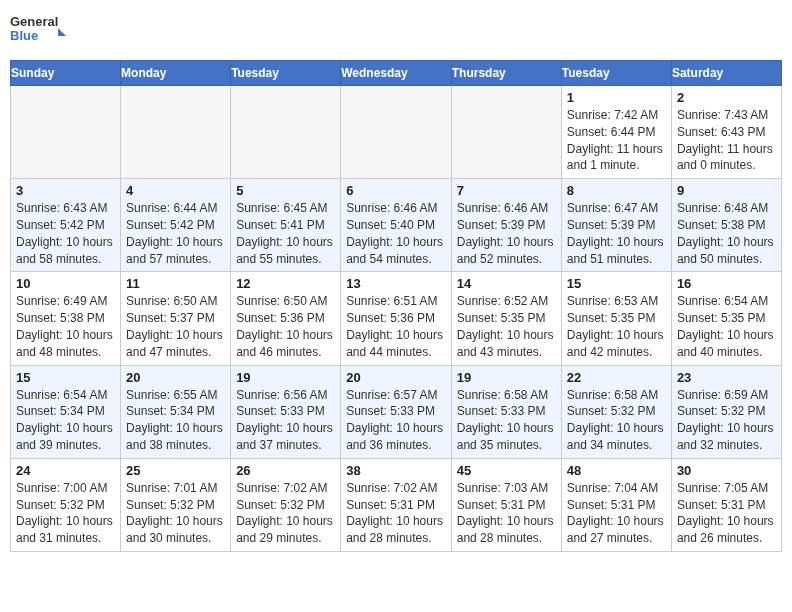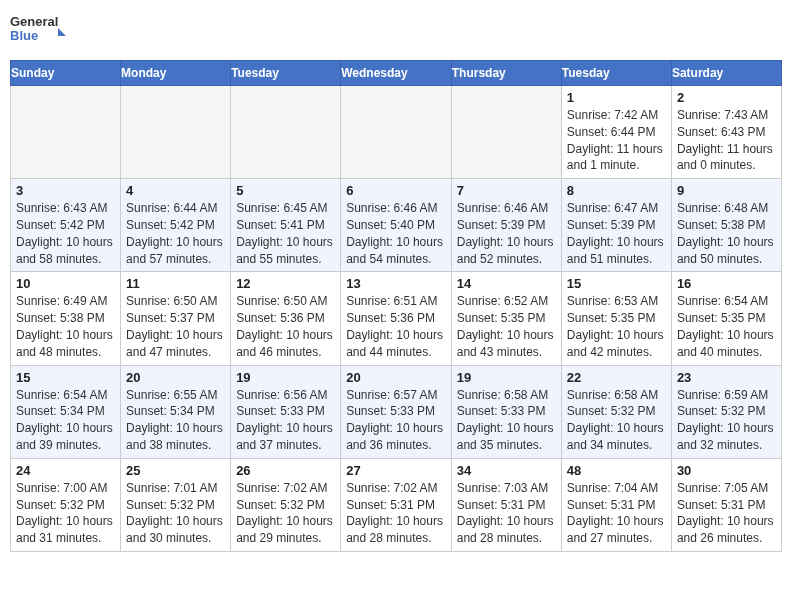--- a/index.html
+++ b/index.html
@@ -219,25 +219,25 @@
         </td>
         <td>
           <span class="day-num">25</span>
           <div class="day-info">Sunrise: 7:01 AM<br>Sunset: 5:32 PM<br>Daylight: 10 hours and 30 minutes.</div>
         </td>
         <td>
           <span class="day-num">26</span>
           <div class="day-info">Sunrise: 7:02 AM<br>Sunset: 5:32 PM<br>Daylight: 10 hours and 29 minutes.</div>
         </td>
         <td>
-          <span class="day-num">27</span>
+          <span class="day-num">38</span>
           <div class="day-info">Sunrise: 7:02 AM<br>Sunset: 5:31 PM<br>Daylight: 10 hours and 28 minutes.</div>
         </td>
         <td>
-          <span class="day-num">34</span>
+          <span class="day-num">45</span>
           <div class="day-info">Sunrise: 7:03 AM<br>Sunset: 5:31 PM<br>Daylight: 10 hours and 28 minutes.</div>
         </td>
         <td>
           <span class="day-num">48</span>
           <div class="day-info">Sunrise: 7:04 AM<br>Sunset: 5:31 PM<br>Daylight: 10 hours and 27 minutes.</div>
         </td>
         <td>
           <span class="day-num">30</span>
           <div class="day-info">Sunrise: 7:05 AM<br>Sunset: 5:31 PM<br>Daylight: 10 hours and 26 minutes.</div>
         </td>

